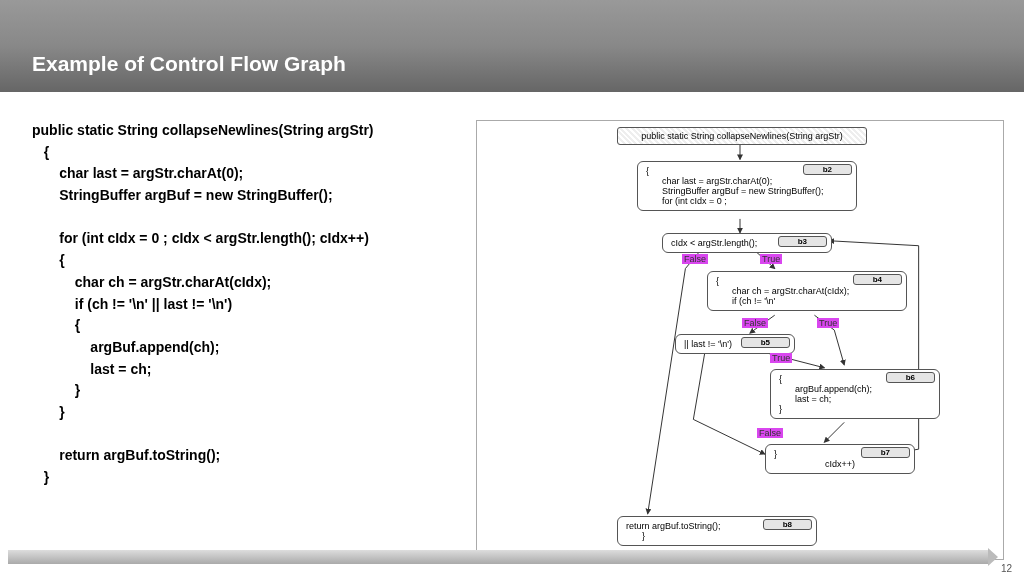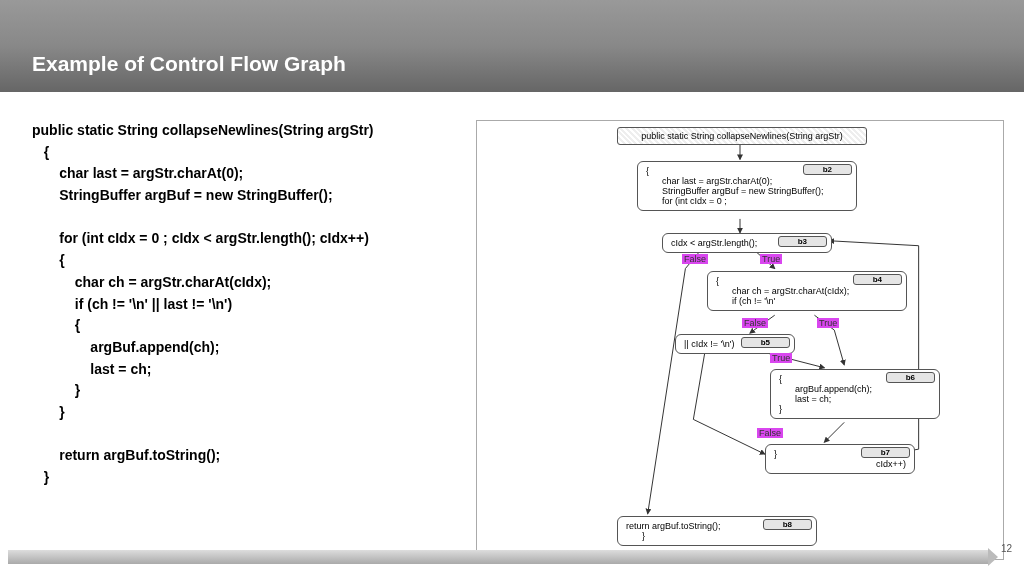--- a/index.html
+++ b/index.html
@@ -19,21 +19,21 @@
   .node .tag { position: absolute; top: 2px; right: 4px; font-weight: bold; font-size: 8px; border: 1px solid #555; border-radius: 3px; padding: 0 19px; background: #e5e5e5; }
   .node-header { background: repeating-linear-gradient(45deg, #eee, #eee 2px, #fff 2px, #fff 4px); border-radius: 3px; text-align: center; padding: 3px 10px; }
   
   .edge-label { position: absolute; font-size: 9px; color: #333; background: #d946ef; padding: 0 2px; }
   
   svg.arrows { position: absolute; top: 0; left: 0; width: 100%; height: 100%; pointer-events: none; }
   
   .footer { position: absolute; bottom: 10px; left: 0; right: 0; height: 16px; }
   .footer-arrow { height: 14px; background: linear-gradient(to bottom, #ddd, #aaa); margin-left: 8px; position: relative; width: 980px; }
   .footer-arrow::after { content: ''; position: absolute; right: -10px; top: -2px; border-left: 10px solid #bbb; border-top: 9px solid transparent; border-bottom: 9px solid transparent; }
-  .page-num { position: absolute; right: 12px; bottom: 22px; font-size: 10px; color: #555; }
+  .page-num { position: absolute; right: 12px; bottom: 2px; font-size: 10px; color: #555; }
 </style>
 </head>
 <body>
 
 <div class="header">
   <h1>Example of Control Flow Graph</h1>
 </div>
 
 <div class="content">
   <div class="code-panel">
@@ -98,37 +98,37 @@
       <span class="tag">b4</span>
       <div>{</div>
       <div style="padding-left:16px">char ch = argStr.charAt(cIdx);</div>
       <div style="padding-left:16px">if (ch != '\n'</div>
     </div>
     <div class="edge-label" style="left:265px; top:197px;">False</div>
     <div class="edge-label" style="left:340px; top:197px;">True</div>
 
     <div class="node" style="left:198px; top:213px; width:120px;">
       <span class="tag">b5</span>
-      <span>|| cIdx != '\n')</span>
+      <span>|| last != '\n')</span>
     </div>
     <div class="edge-label" style="left:293px; top:232px;">True</div>
 
     <div class="node" style="left:293px; top:248px; width:170px;">
       <span class="tag">b6</span>
       <div>{</div>
       <div style="padding-left:16px">argBuf.append(ch);</div>
       <div style="padding-left:16px">last = ch;</div>
       <div>}</div>
     </div>
     <div class="edge-label" style="left:280px; top:307px;">False</div>
 
     <div class="node" style="left:288px; top:323px; width:150px;">
       <span class="tag">b7</span>
       <div>}</div>
-      <div style="text-align:right">cIdx++)</div>
+      <div style="text-align:center">cIdx++)</div>
     </div>
 
     <div class="node" style="left:140px; top:395px; width:200px;">
       <span class="tag">b8</span>
       <div>return argBuf.toString();</div>
       <div style="padding-left:16px">}</div>
     </div>
   </div>
 </div>
 

